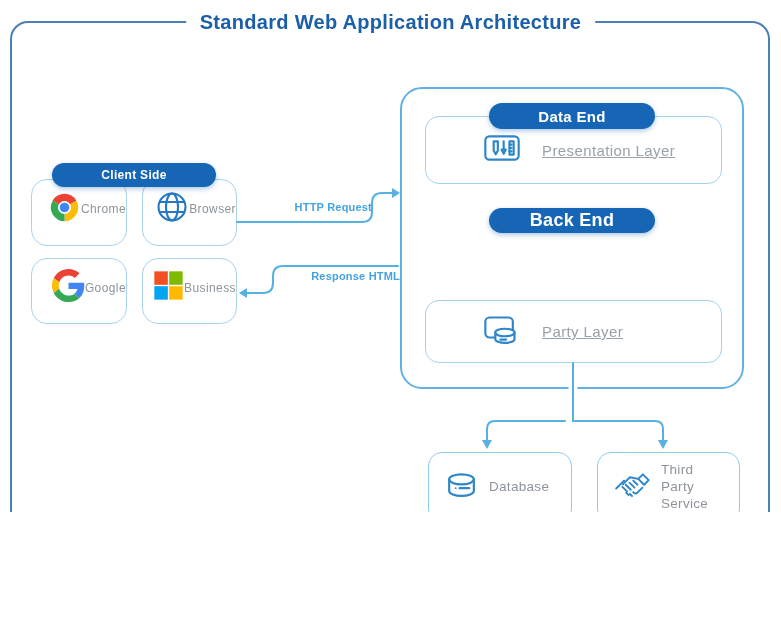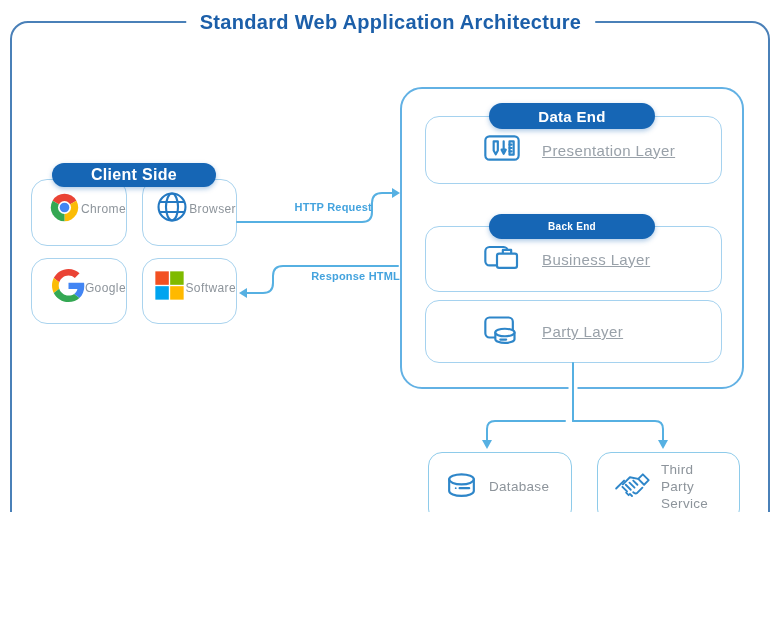--- a/index.html
+++ b/index.html
@@ -15,23 +15,23 @@
     position:absolute;top:8px;left:50%;transform:translateX(-50%);
     background:#fff;padding:0 14px;white-space:nowrap;
     font-size:20px;font-weight:bold;letter-spacing:.3px;color:#1c5fa9;line-height:28px;z-index:2;
   }
   .badge{
     position:absolute;background:#1666b5;color:#fff;font-weight:bold;
     display:flex;align-items:center;justify-content:center;
     border-radius:14px;z-index:4;box-shadow:0 2px 5px rgba(21,101,180,.35);
     letter-spacing:.3px;
   }
-  .badge.client{left:52px;top:163px;width:164px;height:24px;font-size:16px;}
+  .badge.client{left:52px;top:163px;width:164px;height:24px;font-size:12px;}
   .badge.front{left:489px;top:103px;width:166px;height:26px;font-size:15px;}
-  .badge.back{left:489px;top:214px;width:166px;height:25px;font-size:10px;}
+  .badge.back{left:489px;top:208px;width:166px;height:25px;font-size:18px;}
   .cbox{
     position:absolute;background:#fff;border:1.5px solid #a9d3ee;border-radius:16px;
     display:flex;flex-direction:row;align-items:center;justify-content:flex-end;
     padding-bottom:7px;box-sizing:border-box;z-index:3;
   }
   .cbox .ic{display:flex;align-items:center;justify-content:center;margin-bottom:4px;}
   .cbox-label{font-size:12px;color:#8d949b;letter-spacing:.4px;}
   .bigbox{
     position:absolute;left:400px;top:87px;width:340px;height:298px;
     border:2px solid #62b1e4;border-radius:22px;background:#fff;z-index:1;
@@ -111,50 +111,40 @@
 
   <div class="cbox" style="left:142px;top:258px;width:95px;height:66px;">
     <span class="ic">
       <svg width="31" height="31" viewBox="0 0 23 23">
         <rect x="1" y="1" width="10" height="10" fill="#F25022"></rect>
         <rect x="12" y="1" width="10" height="10" fill="#7FBA00"></rect>
         <rect x="1" y="12" width="10" height="10" fill="#00A4EF"></rect>
         <rect x="12" y="12" width="10" height="10" fill="#FFB900"></rect>
       </svg>
     </span>
-    <span class="cbox-label">Software</span>
+    <span class="cbox-label">Business</span>
   </div>
 
   <div class="bigbox"></div>
 
   <div class="badge front">Data End</div>
   <div class="layer-box" style="left:425px;top:116px;width:297px;height:68px;">
     <span class="ic">
       <svg width="40" height="34" viewBox="0 0 48 40" fill="none" stroke="#2e86c9" stroke-width="2.6" stroke-linecap="round" stroke-linejoin="round">
         <rect x="4" y="6" width="40" height="28" rx="5"></rect>
         <path d="M14 12 v11 l2.5 4.5 2.5-4.5 V12 z"></path>
         <path d="M26 12 V22 M23.5 22 l2.5 5 2.5-5 z"></path>
         <rect x="33" y="12" width="5" height="16"></rect>
         <path d="M33 16 h2.5 M33 20 h2.5 M33 24 h2.5"></path>
       </svg>
     </span>
     <span class="layer-label">Presentation Layer</span>
   </div>
 
   <div class="badge back">Back End</div>
-  <div class="layer-box" style="left:425px;top:226px;width:297px;height:66px;">
-    <span class="ic">
-      <svg width="40" height="34" viewBox="0 0 48 40" fill="none" stroke="#2e86c9" stroke-width="2.6" stroke-linecap="round" stroke-linejoin="round">
-        <rect x="4" y="8" width="27" height="22" rx="5"></rect>
-        <path d="M25 16 v-4.5 h10 V16" fill="#fff"></path>
-        <rect x="18" y="16" width="24" height="17" rx="2.5" fill="#fff"></rect>
-      </svg>
-    </span>
-    <span class="layer-label">Business Layer</span>
-  </div>
 
   <div class="layer-box" style="left:425px;top:300px;width:297px;height:63px;">
     <span class="ic">
       <svg width="40" height="34" viewBox="0 0 48 40" fill="none" stroke="#2e86c9" stroke-width="2.6" stroke-linecap="round" stroke-linejoin="round">
         <rect x="4" y="5" width="33" height="24" rx="5"></rect>
         <path d="M16 23 V31 a11.5 4.5 0 0 0 23 0 V23" fill="#fff"></path>
         <ellipse cx="27.5" cy="23" rx="11.5" ry="4.5" fill="#fff"></ellipse>
         <path d="M22 31.5 h7"></path>
       </svg>
     </span>

